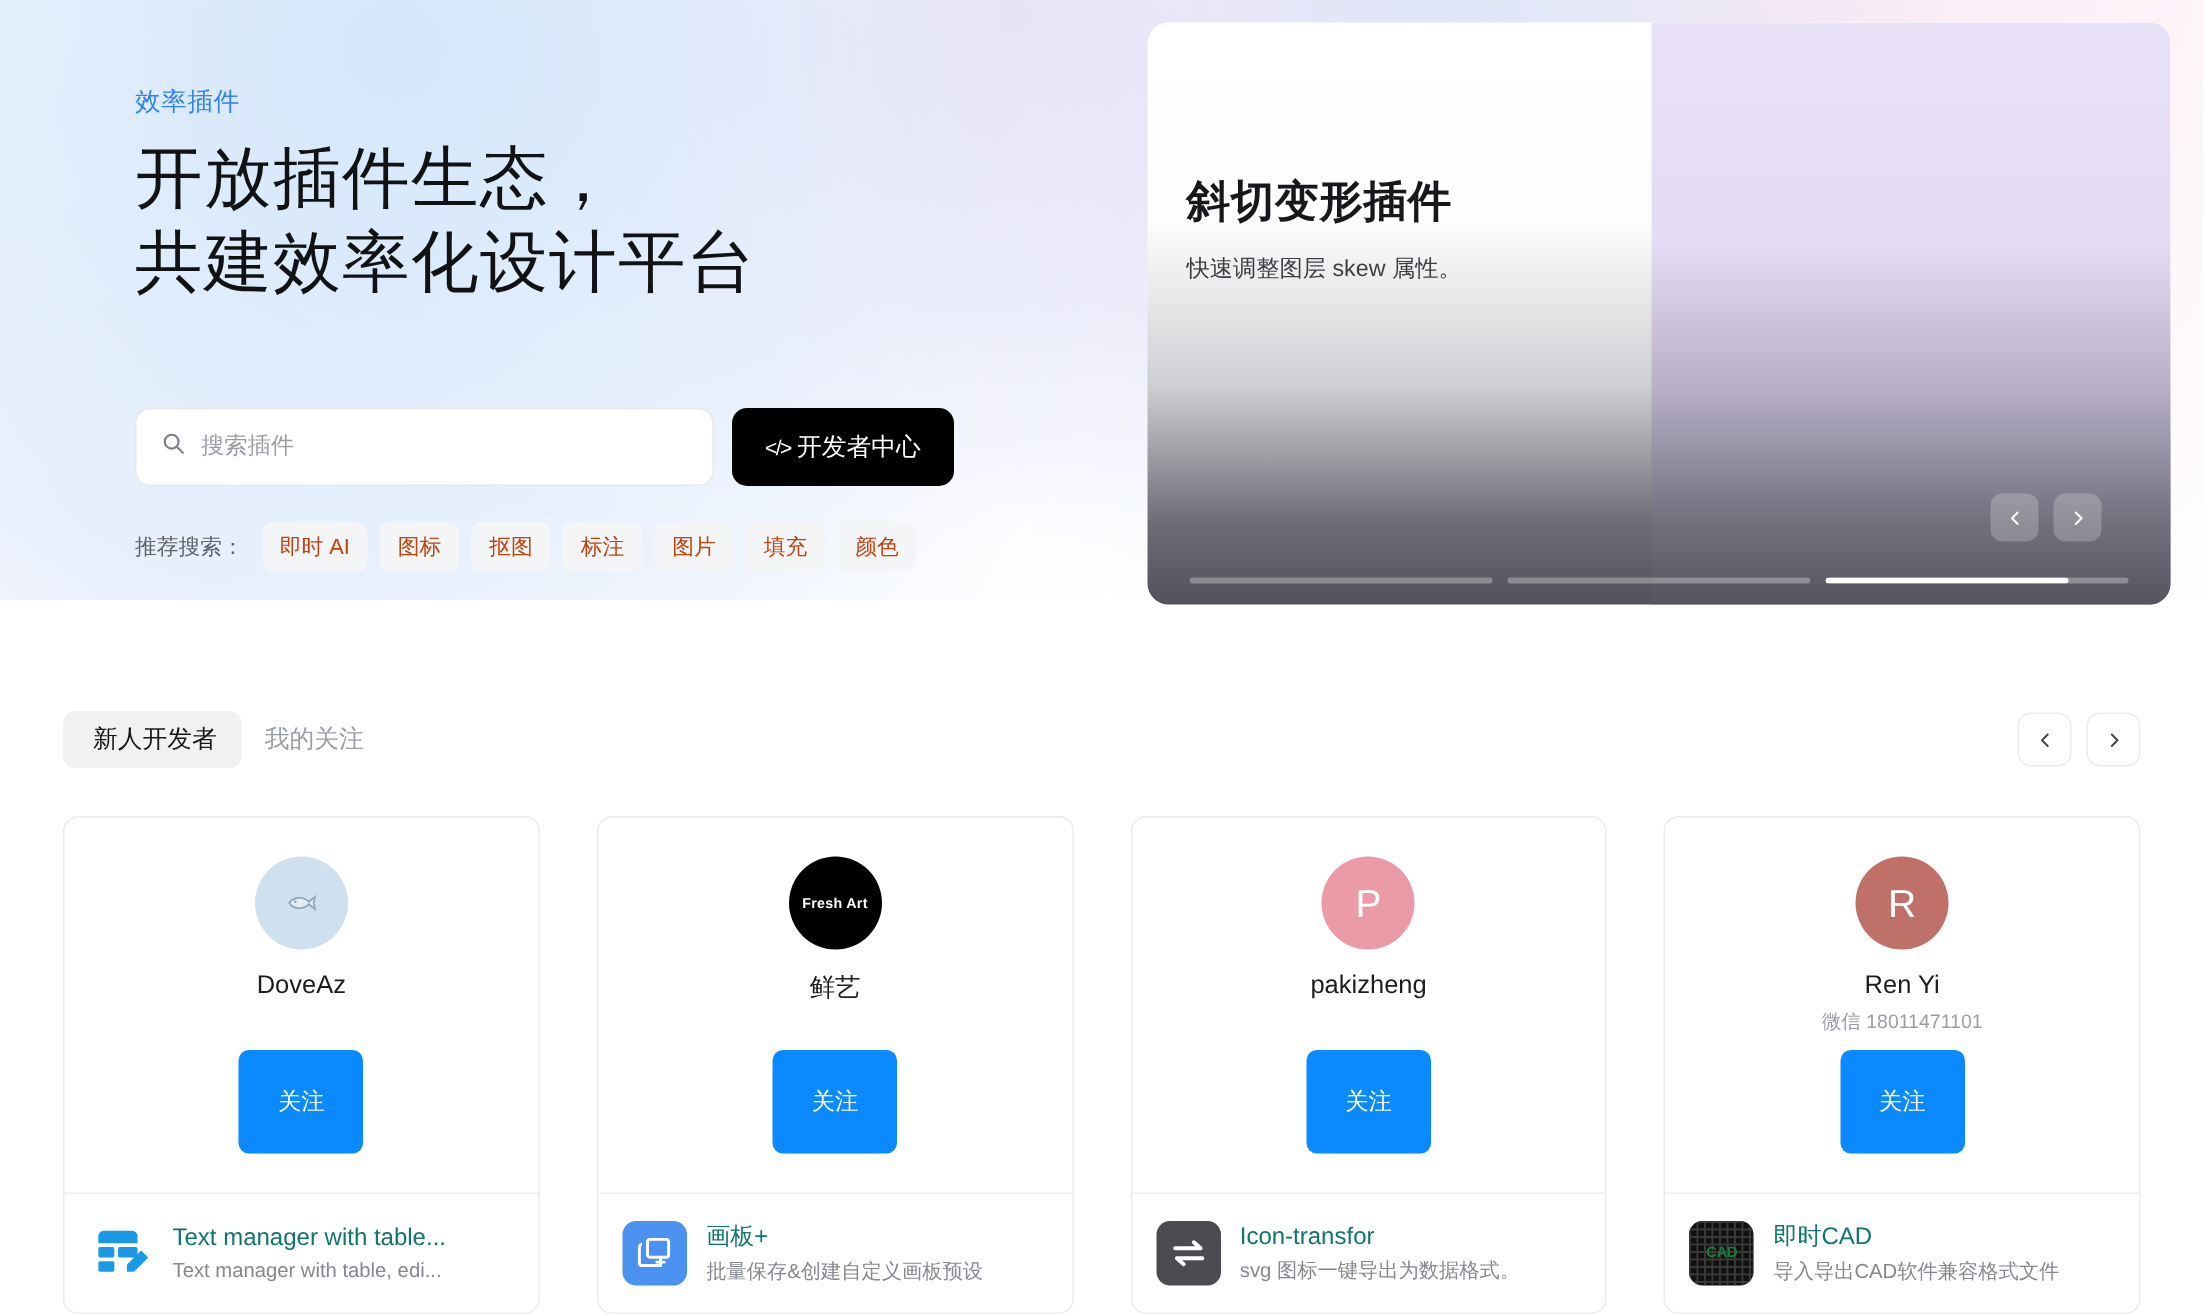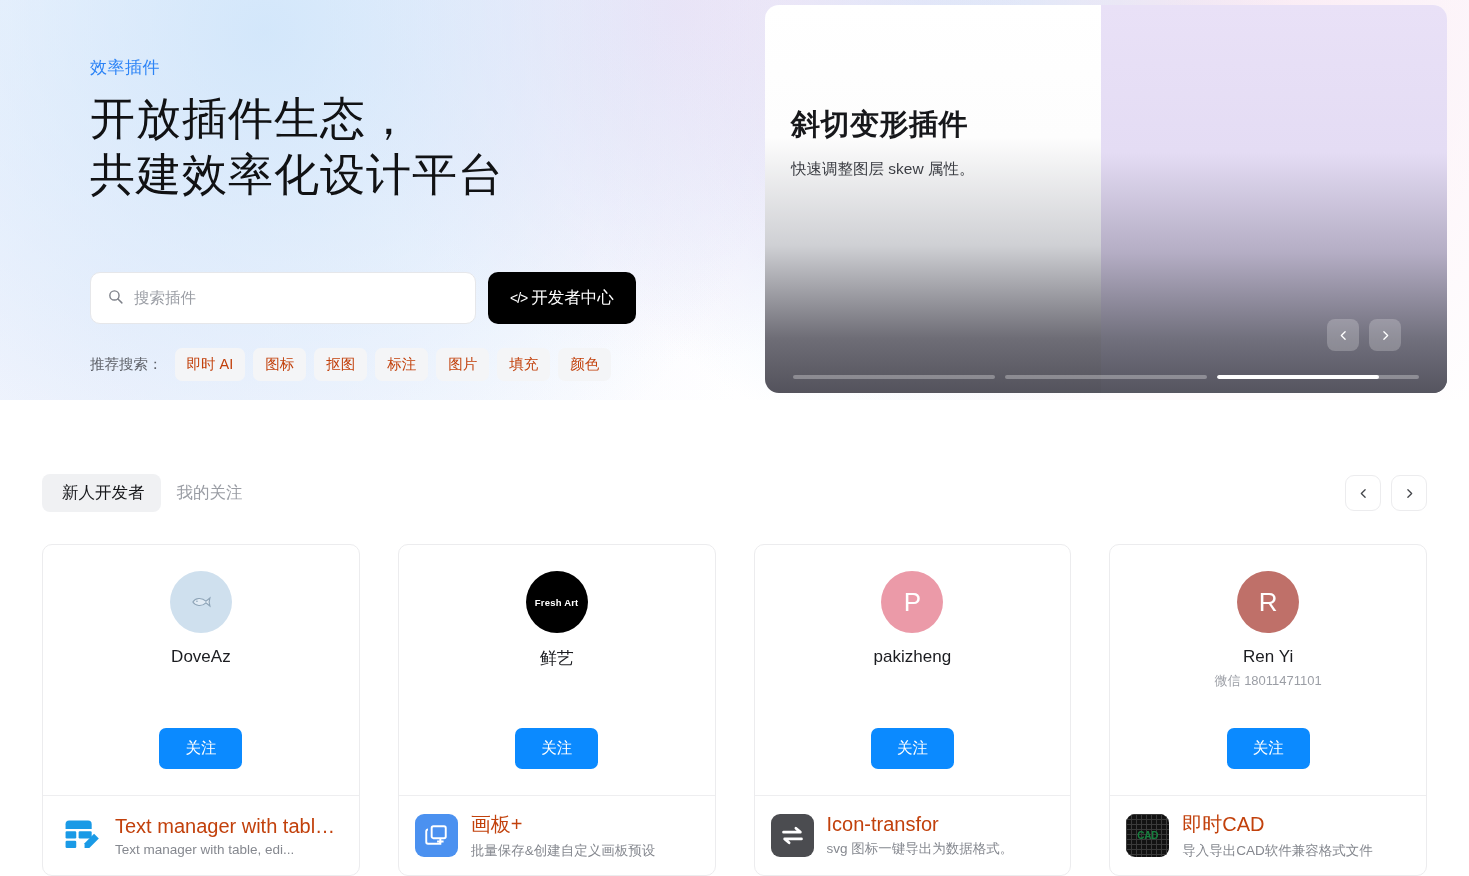--- a/index.html
+++ b/index.html
@@ -61,21 +61,21 @@
     display: flex; align-items: center; gap: 8px;
   }
   .sugg-label { font-size: 14.5px; color: #5e6168; margin-right: 4px; }
   .sugg-chip {
     background: #f4f5f7; border-radius: 7px; padding: 7px 12px;
     font-size: 14.5px; color: #c2410c; cursor: pointer; white-space: nowrap;
   }
 
   
   .banner {
-    position: absolute; left: 765px; top: 5px; width: 682px; height: 388px;
+    position: absolute; left: 765px; top: 15px; width: 682px; height: 388px;
     border-radius: 14px; overflow: hidden;
     background: linear-gradient(180deg,#ffffff 0%,#fdfdfd 34%,#cfd0d4 62%,#6e6d76 86%,#53525c 100%);
   }
   .banner-right {
     position: absolute; right: 0; top: 0; width: 346px; height: 100%;
     background: linear-gradient(180deg,#e9e1f7 0%,#e4dcf4 38%,#b4adc4 64%,#71707d 86%,#55545f 100%);
   }
   .banner-content { position: absolute; left: 26px; top: 100px; z-index: 4; }
   .banner-title { font-size: 29px; font-weight: bold; color: #17181b; letter-spacing: .5px; }
   .banner-sub { margin-top: 14px; font-size: 15.5px; color: #3c3e44; }
@@ -127,31 +127,31 @@
   .avatar {
     width: 62px; height: 62px; border-radius: 50%; display: flex;
     align-items: center; justify-content: center; overflow: hidden;
     font-size: 26px; color: #fff; font-weight: 500;
   }
   .avatar.badge-text { font-size: 9.5px; font-weight: bold; letter-spacing: .2px; }
   .dev-name { margin-top: 14px; font-size: 17px; color: #1b1c20; }
   .dev-meta { margin-top: 5px; font-size: 13px; color: #9b9ea5; }
   .follow-btn {
     margin-top: auto; margin-bottom: 26px; background: #0b8aff; color: #fff;
-    border: none; border-radius: 7px; padding: 10px 26px; font-size: 15.5px;
+    border: none; border-radius: 7px; padding: 24px 26px; font-size: 15.5px;
     cursor: pointer; font-family: inherit;
   }
   .card-bottom {
     border-top: 1px solid #eeeef0; padding: 14px 16px;
     display: flex; align-items: center; gap: 13px; height: 80px;
   }
   .pico { width: 43px; height: 43px; border-radius: 9px; flex: none; display: flex; align-items: center; justify-content: center; }
   .pinfo { overflow: hidden; }
   .ptitle {
-    font-size: 20px; color: #c2410c; white-space: nowrap; overflow: hidden;
+    font-size: 16px; color: #0f766e; white-space: nowrap; overflow: hidden;
     text-overflow: ellipsis; max-width: 250px;
   }
   .pdesc {
     font-size: 13.5px; color: #85888f; margin-top: 4px; white-space: nowrap;
     overflow: hidden; text-overflow: ellipsis; max-width: 250px;
   }
 </style>
 </head>
 <body>
 

